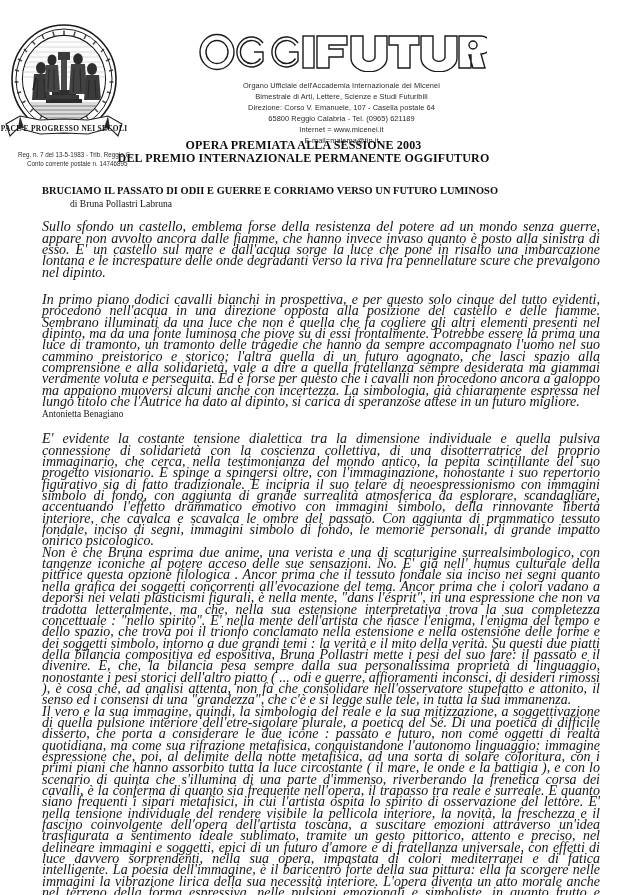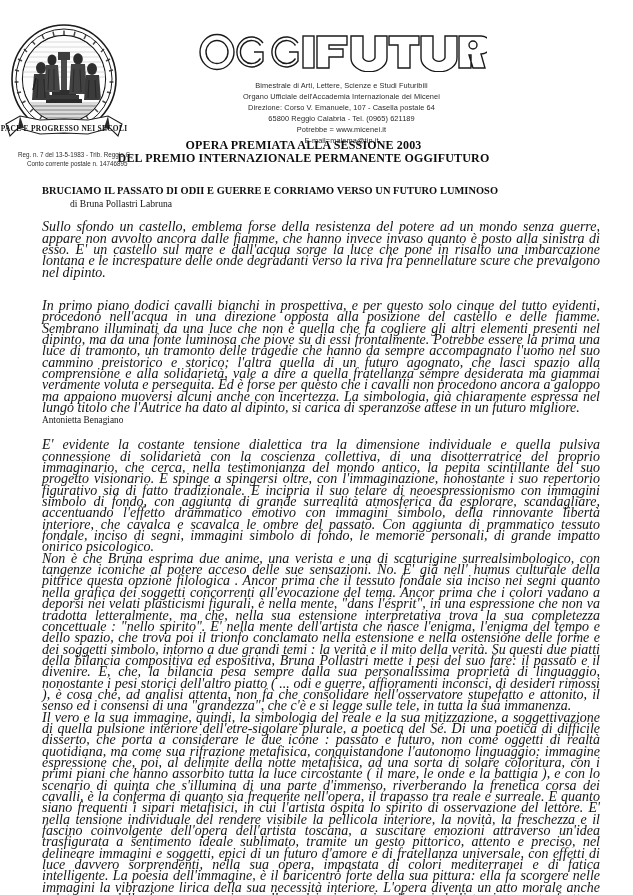--- a/index.html
+++ b/index.html
@@ -117,21 +117,21 @@
     margin: 0;
     font-size: 14px;
     line-height: 11.35px;
     text-align: justify;
     text-justify: inter-word;
     text-indent: 0;
     color: #131313;
     hyphens: none;
     font-style: italic;
   }
-  .article p.gap-before { margin-top: 22px; }
+  .article p.gap-before { margin-top: 16px; }
   .signature {
     font-size: 9.3px;
     line-height: 12px;
     margin-top: 1px;
     padding-right: 22px;
     color: #131313;
   }
   .section-gap { height: 13px; }
 
   
@@ -301,25 +301,25 @@
           <ellipse cx="276" cy="13" rx="4" ry="4"></ellipse>
 
           <ellipse cx="268" cy="20" rx="0.01" ry="0.01"></ellipse>
         </g>
         <g fill="none" stroke="#1a1a1a" stroke-width="1.4">
           <ellipse cx="40" cy="20" rx="0.01" ry="0.01"></ellipse>
         </g>
       </svg>
 
       <div class="pub-lines">
+        <div>Organo Ufficiale dell'Accademia Internazionale dei Micenei</div>
         <div>Bimestrale di Arti, Lettere, Scienze e Studi Futuribili</div>
-        <div>Organo Ufficiale dell'Accademia Internazionale dei Micenei</div>
         <div>Direzione: Corso V. Emanuele, 107 - Casella postale 64</div>
         <div>65800 Reggio Calabria - Tel. (0965) 621189</div>
-        <div>Potrebbe = www.micenei.it</div>
+        <div>Internet = www.micenei.it</div>
         <div>E-mail=malema@tin.it</div>
       </div>
     </div>
   </div>
 
   <div class="reg-block">
     <div class="line1">Reg. n. 7 del 13-5-1983 - Trib. Reggio C.</div>
     <div class="line2">Conto corrente postale n. 14746895</div>
   </div>
 

